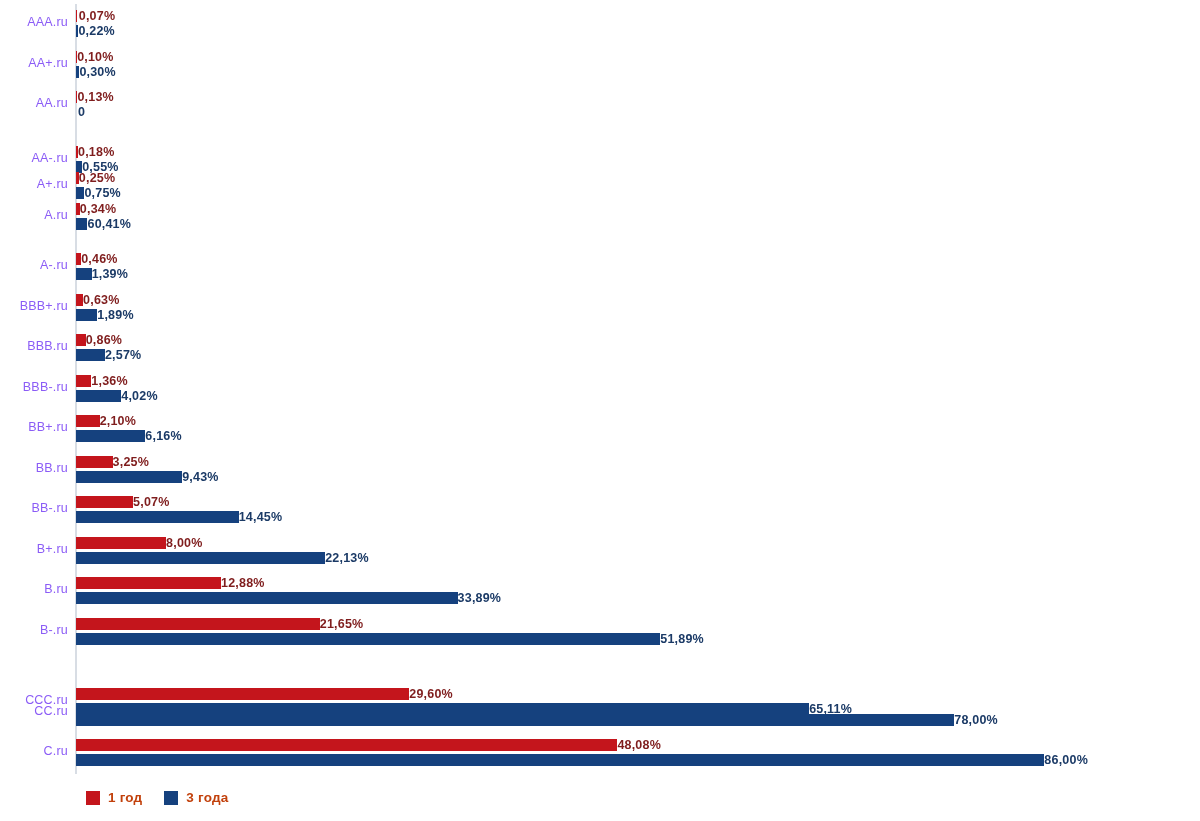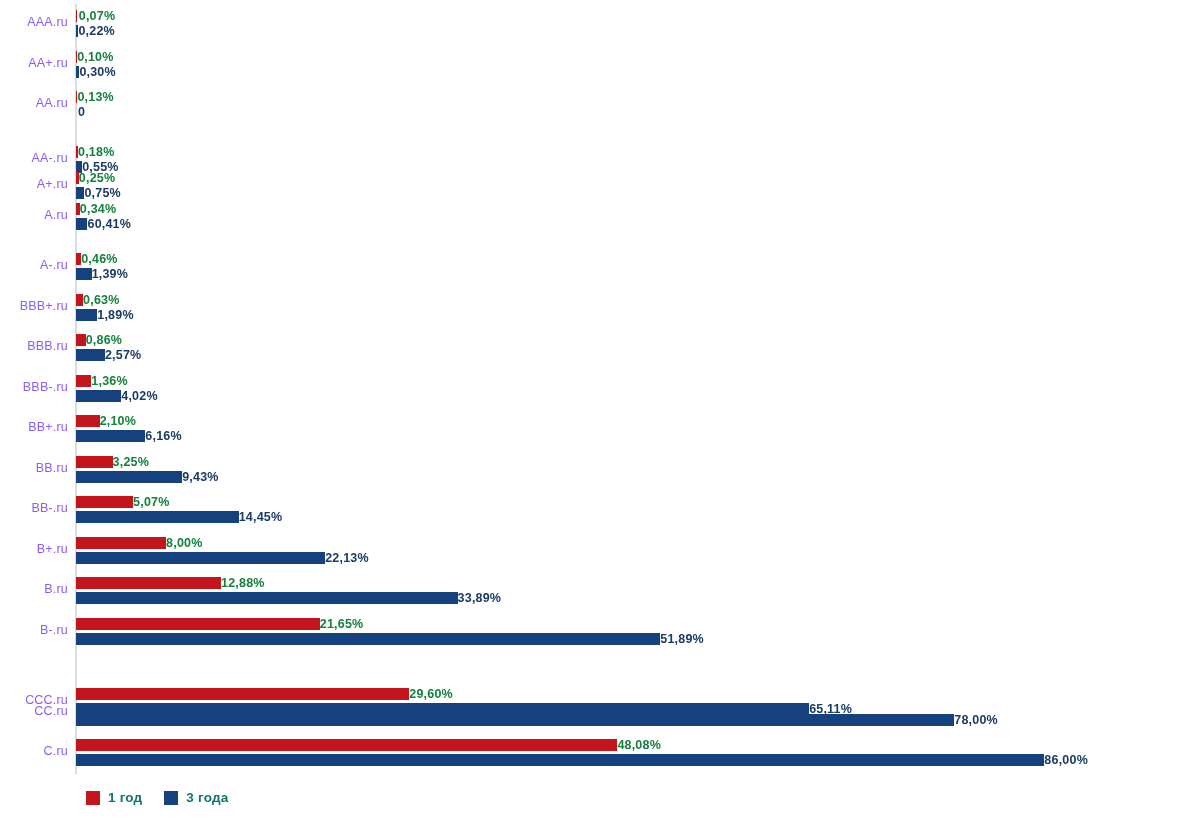--- a/index.html
+++ b/index.html
@@ -79,21 +79,21 @@
     flex: none;
   }
   .bar.c1 { background: #C4151C; }
   .bar.c3 { background: #15417E; }
 
   .bar-val {
     font-size: 12.5px;
     font-weight: bold;
     letter-spacing: 0.2px;
   }
-  .bar-val.c1 { color: #15803d; }
+  .bar-val.c1 { color: #7f1d1d; }
   .bar-val.c3 { color: #1b3a66; }
 
   
   #legend {
     position: absolute;
     left: 86px;
     top: 790px;
     display: flex;
     align-items: center;
     gap: 22px;
@@ -106,21 +106,21 @@
   .legend-swatch {
     width: 14px;
     height: 14px;
     flex: none;
   }
   .legend-swatch.c1 { background: #C4151C; }
   .legend-swatch.c3 { background: #15417E; }
   .legend-label {
     font-size: 13.5px;
     font-weight: bold;
-    color: #0f766e;
+    color: #c2410c;
     letter-spacing: 0.2px;
     white-space: nowrap;
   }
 </style>
 </head>
 <body>
 
 <div id="chart-root">
 
   <div id="plot">

